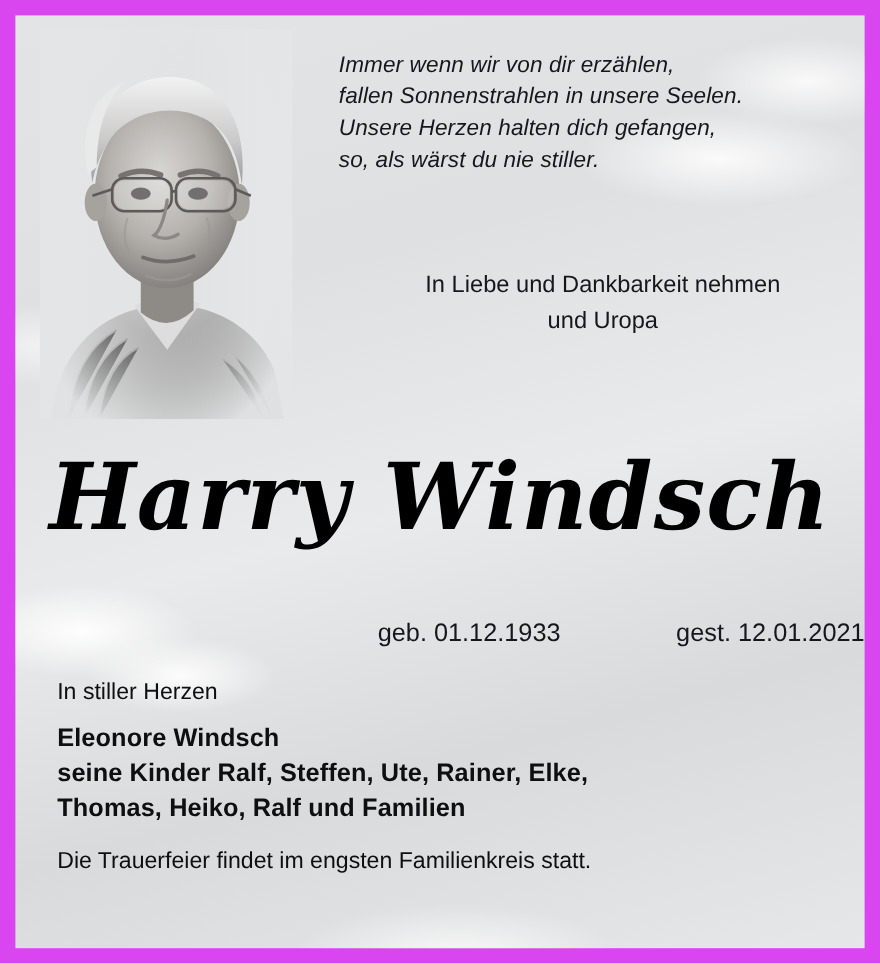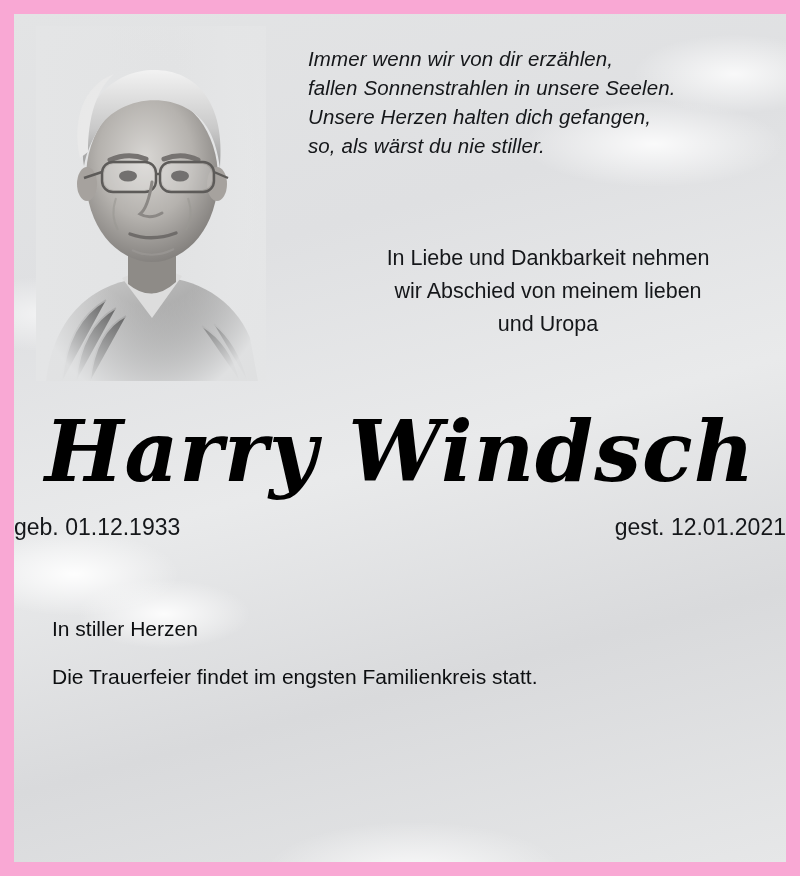--- a/index.html
+++ b/index.html
@@ -12,21 +12,21 @@
     height: 876px;
     font-family: "Liberation Sans", sans-serif;
     overflow: hidden;
   }
 
   .obituary {
     position: relative;
     width: 800px;
     height: 876px;
     box-sizing: border-box;
-    background: #f9a8d4;
+    background: #d946ef;
     padding: 14px;
   }
 
   .card {
     position: relative;
     width: 100%;
     height: 100%;
     box-sizing: border-box;
     
     background:
@@ -92,23 +92,23 @@
     color: #000000;
     letter-spacing: 1px;
     transform: scaleX(0.99);
   }
 
   
   .dates {
     position: absolute;
     left: 0;
     right: 0;
-    top: 500px;
+    top: 548px;
     display: flex;
-    justify-content: space-between;
+    justify-content: flex-end;
     gap: 105px;
     font-size: 23px;
     color: #15171a;
   }
 
   
   .mourners {
     position: absolute;
     left: 38px;
     top: 600px;
@@ -226,30 +226,34 @@
 
     <div class="poem">
       <div>Immer wenn wir von dir erzählen,</div>
       <div>fallen Sonnenstrahlen in unsere Seelen.</div>
       <div>Unsere Herzen halten dich gefangen,</div>
       <div>so, als wärst du nie stiller.</div>
     </div>
 
     <div class="intro">
       <div>In Liebe und Dankbarkeit nehmen</div>
-      <div>wir Abschied von meinem lieben</div>
       <div>und Uropa</div>
     </div>
 
     <div class="name">Harry Windsch</div>
 
     <div class="dates">
       <span>geb. 01.12.1933</span>
       <span>gest. 12.01.2021</span>
     </div>
 
     <div class="mourners">
       <div class="mourn-lead">In stiller Herzen</div>
+      <div class="mourn-bold">
+        <div>Eleonore Windsch</div>
+        <div>seine Kinder Ralf, Steffen, Ute, Rainer, Elke,</div>
+        <div>Thomas, Heiko, Ralf und Familien</div>
+      </div>
       <div class="mourn-foot">Die Trauerfeier findet im engsten Familienkreis statt.</div>
     </div>
 
   </div>
 </div>
 
 </body></html>

